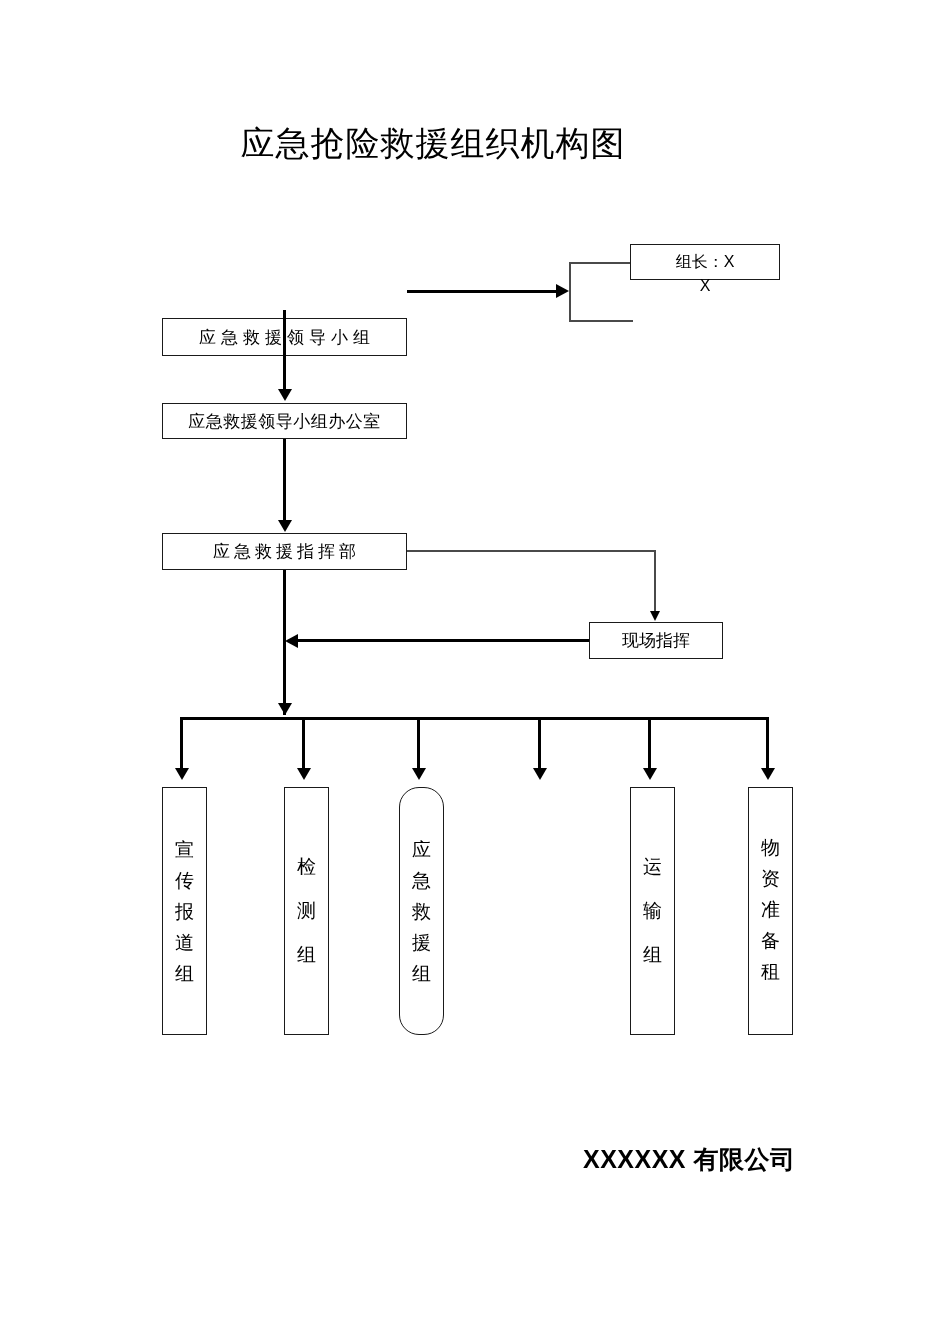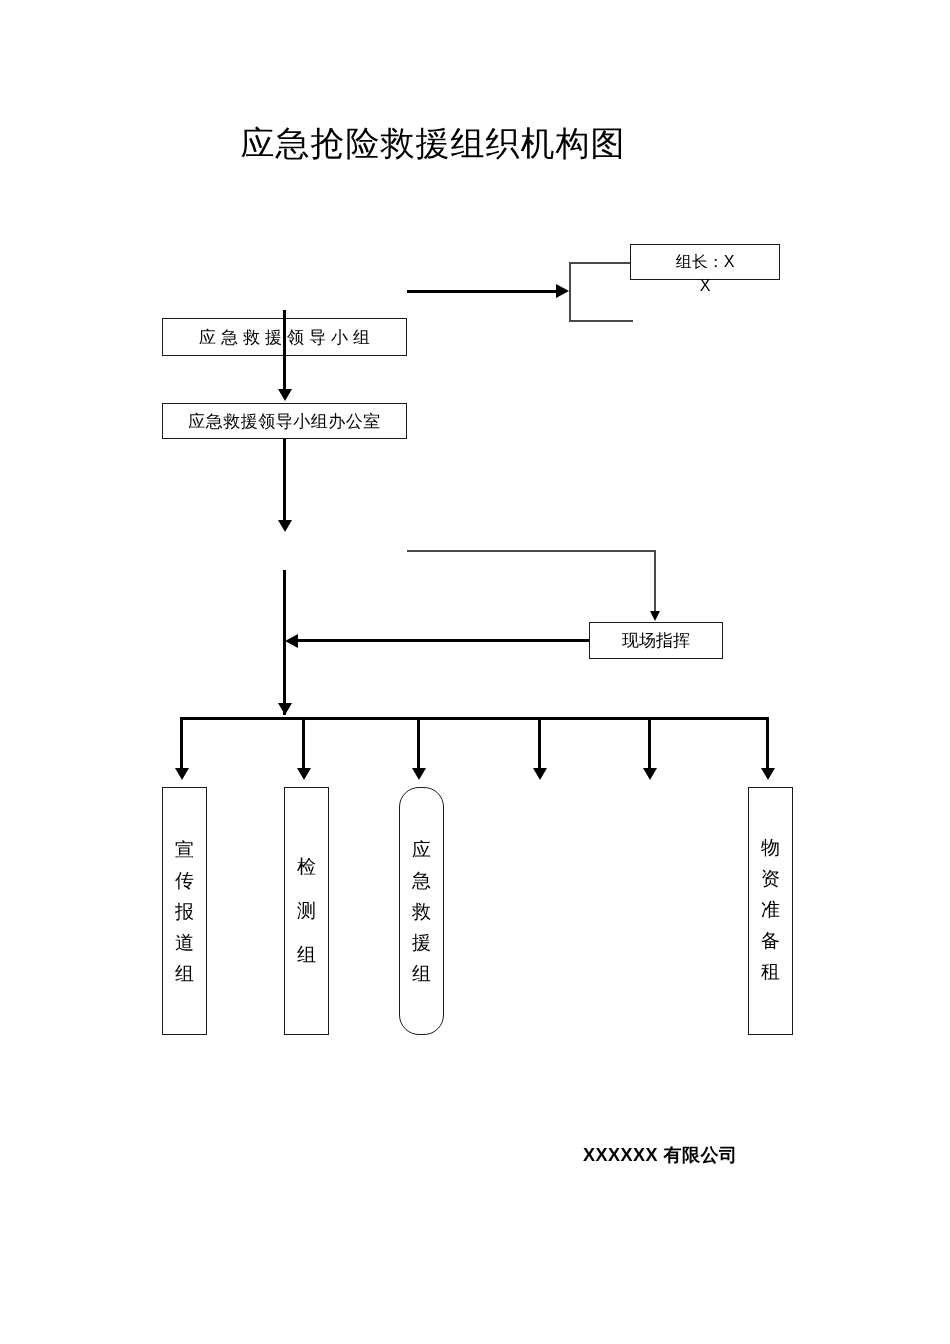--- a/index.html
+++ b/index.html
@@ -192,21 +192,21 @@
     border-top: 7px solid transparent;
     border-bottom: 7px solid transparent;
     border-right: 13px solid #000;
   }
 
   
   .company {
     position: absolute;
     left: 583px;
     top: 1143px;
-    font-size: 18px;
+    font-size: 25px;
     font-weight: bold;
     letter-spacing: 0.5px;
     white-space: nowrap;
   }
 </style>
 </head>
 <body>
 
 <div id="page">
 
@@ -231,20 +231,23 @@
   <div class="vline" style="left:283px; top:310px; height:80px;"></div>
   <div class="arrow-down" style="left:277.5px; top:389px;"></div>
 
   <div class="box box-office">
     <span>应急救援领导小组办公室</span>
   </div>
 
   <div class="vline" style="left:283px; top:439px; height:82px;"></div>
   <div class="arrow-down" style="left:277.5px; top:520px;"></div>
 
+  <div class="box box-command">
+    <span>应急救援指挥部</span>
+  </div>
 
   <div class="hline-thin" style="left:407px; top:550px; width:249px;"></div>
   <div class="vline-thin" style="left:654px; top:550px; height:62px;"></div>
   <div class="arrow-down-sm" style="left:649.5px; top:611px;"></div>
 
   <div class="box box-site">
     <span>现场指挥</span>
   </div>
 
   <div class="hline" style="left:297px; top:639px; width:292px;"></div>
@@ -275,19 +278,22 @@
 
   <div class="vbox" style="left:162px;">
     <span class="vtext">宣传报道组</span>
   </div>
   <div class="vbox loose" style="left:284px;">
     <span class="vtext">检测组</span>
   </div>
   <div class="vbox" style="left:399px;border-radius:20px;">
     <span class="vtext">应急救援组</span>
   </div>
+  <div class="vbox loose" style="left:630px;">
+    <span class="vtext">运输组</span>
+  </div>
   <div class="vbox" style="left:748px;font-family:Liberation Mono, monospace;">
     <span class="vtext">物资准备租</span>
   </div>
 
   <div class="company">XXXXXX 有限公司</div>
 
 </div>
 
 </body></html>

